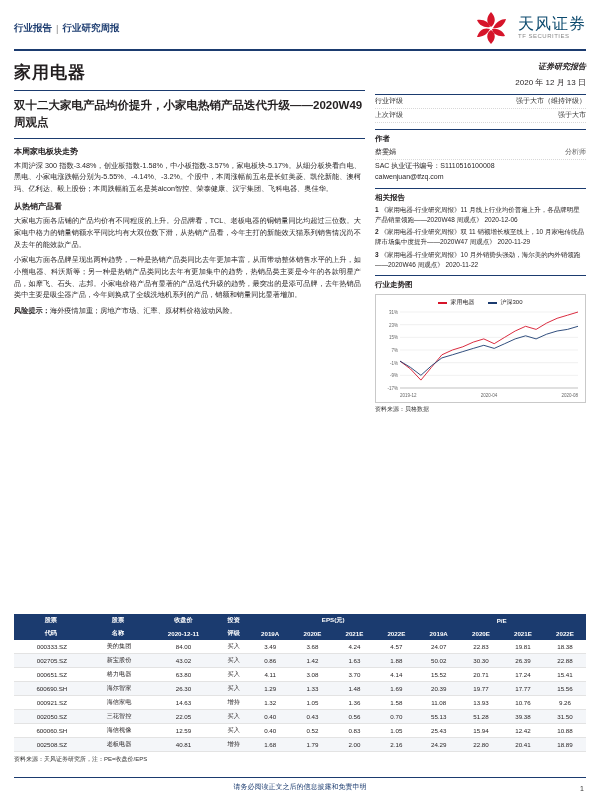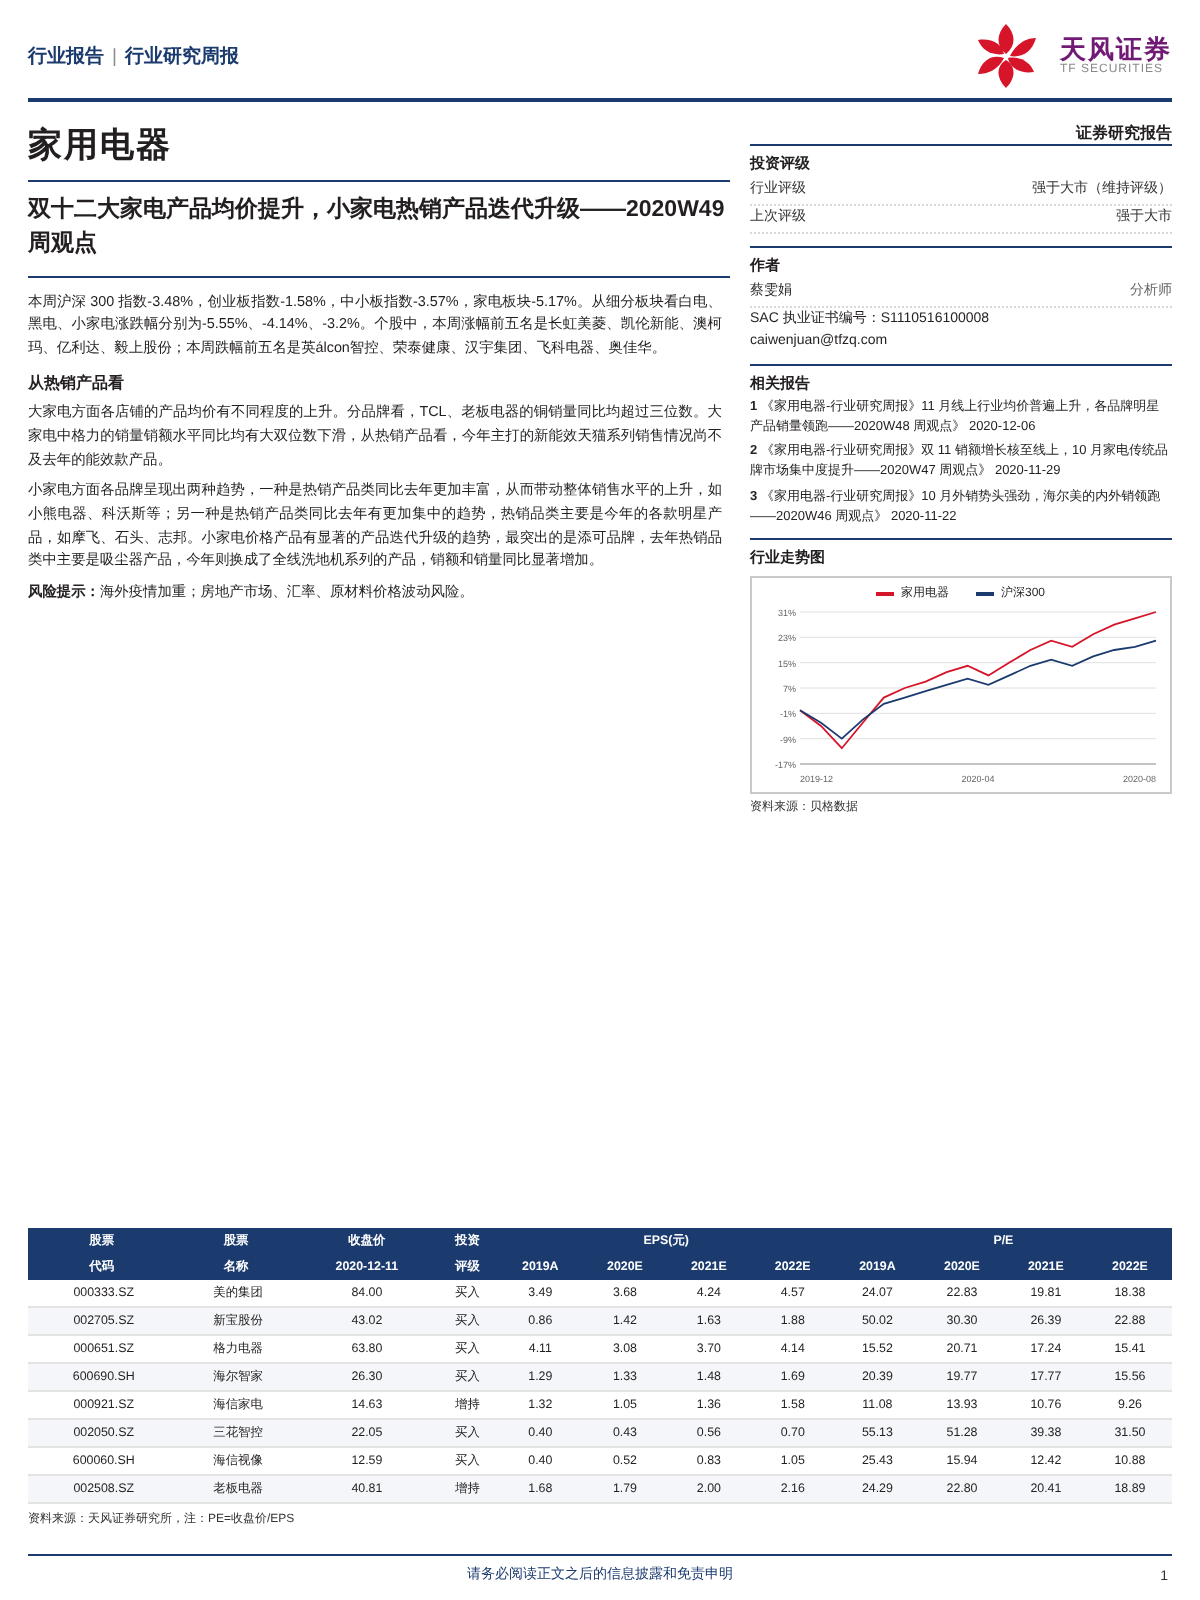--- a/index.html
+++ b/index.html
@@ -15,38 +15,38 @@
   }
   .page { width:600px; height:800px; position:relative; padding:0 14px; }
 
   
   .topbar { display:flex; align-items:flex-start; justify-content:space-between; padding-top:10px; }
   .breadcrumb { display:flex; align-items:center; gap:4px; font-size:9.5px; color:#1b3b6f; font-weight:bold; margin-top:12px; }
   .breadcrumb .sep { color:#8a8a8a; font-weight:normal; }
   .brand { display:flex; align-items:center; gap:6px; }
   .brand-mark { width:40px; height:36px; position:relative; }
   .brand-text { line-height:1.05; }
-  .brand-cn { font-size:13px; font-weight:bold; color:#701a75; letter-spacing:1px; }
+  .brand-cn { font-size:16px; font-weight:normal; color:#0c4a6e; letter-spacing:1px; }
   .brand-en { font-size:6px; color:#888; letter-spacing:0.5px; }
   .rule { height:2px; background:#1b3b6f; margin-top:3px; }
 
   
   .titlewrap { display:flex; gap:10px; margin-top:8px; }
   .leftcol { width:356px; }
   .rightcol { width:214px; }
   h1.doc-title { font-size:17px; font-weight:bold; margin:2px 0 6px 0; letter-spacing:1px; }
   .subtitle { font-size:11.5px; font-weight:bold; line-height:1.5; margin-bottom:6px; }
   .leftline { border-top:1px solid #1b3b6f; margin:4px 0 6px; }
 
   h2.sec { font-size:8px; font-weight:bold; margin:7px 0 3px; }
   p.body { font-size:7.2px; line-height:1.62; margin:0 4px 4px 0; text-align:justify; }
   p.body b { font-weight:bold; }
 
   
-  .rp-title { font-size:8px; font-weight:bold; color:#231f20; text-align:right; margin-top:2px; }
+  .rp-title { font-size:8px; font-weight:bold; color:#231f20; text-align:right; margin-top:2px;font-style:italic; }
   .rp-date { font-size:8px; text-align:right; margin-top:5px; margin-bottom:6px; }
   .rbox { border-top:1px solid #1b3b6f; }
   .rhead { font-size:7.5px; font-weight:bold; margin:4px 0 2px; }
   .rrow { display:flex; justify-content:space-between; font-size:7px; line-height:1.55; border-bottom:1px dotted #d8d8d8; padding:1px 0; }
   .rrow .k { color:#333; }
   .rrow .v { color:#333; }
   .author-line { font-size:7px; line-height:1.6; }
   .muted { color:#666; }
 
   
@@ -111,35 +111,36 @@
   <div class="rule"></div>
 
   <div class="titlewrap">
 
     <div class="leftcol">
       <h1 class="doc-title">家用电器</h1>
       <div class="leftline"></div>
       <div class="subtitle">双十二大家电产品均价提升，小家电热销产品迭代升级——2020W49 周观点</div>
       <div class="leftline"></div>
 
+      <h2 class="sec">本周家电板块走势</h2>
       <p class="body">本周沪深 300 指数-3.48%，创业板指数-1.58%，中小板指数-3.57%，家电板块-5.17%。从细分板块看白电、黑电、小家电涨跌幅分别为-5.55%、-4.14%、-3.2%。个股中，本周涨幅前五名是长虹美菱、凯伦新能、澳柯玛、亿利达、毅上股份；本周跌幅前五名是英álcon智控、荣泰健康、汉宇集团、飞科电器、奥佳华。</p>
 
       <h2 class="sec">从热销产品看</h2>
 
       <p class="body">大家电方面各店铺的产品均价有不同程度的上升。分品牌看，TCL、老板电器的铜销量同比均超过三位数。大家电中格力的销量销额水平同比均有大双位数下滑，从热销产品看，今年主打的新能效天猫系列销售情况尚不及去年的能效款产品。</p>
       <p class="body">小家电方面各品牌呈现出两种趋势，一种是热销产品类同比去年更加丰富，从而带动整体销售水平的上升，如小熊电器、科沃斯等；另一种是热销产品类同比去年有更加集中的趋势，热销品类主要是今年的各款明星产品，如摩飞、石头、志邦。小家电价格产品有显著的产品迭代升级的趋势，最突出的是添可品牌，去年热销品类中主要是吸尘器产品，今年则换成了全线洗地机系列的产品，销额和销量同比显著增加。</p>
 
       <p class="body"><b>风险提示：</b><span>海外疫情加重；房地产市场、汇率、原材料价格波动风险。</span></p>
     </div>
 
     <div class="rightcol">
       <div class="rp-title">证券研究报告</div>
+      <div class="rp-date">2020 年 12 月 13 日</div>
 
       <div class="rbox">
-        <div class="rhead">投资评级</div>
         <div class="rrow">
           <span class="k">行业评级</span>
           <span class="v">强于大市（维持评级）</span>
         </div>
         <div class="rrow">
           <span class="k">上次评级</span>
           <span class="v">强于大市</span>
         </div>
       </div>
 

